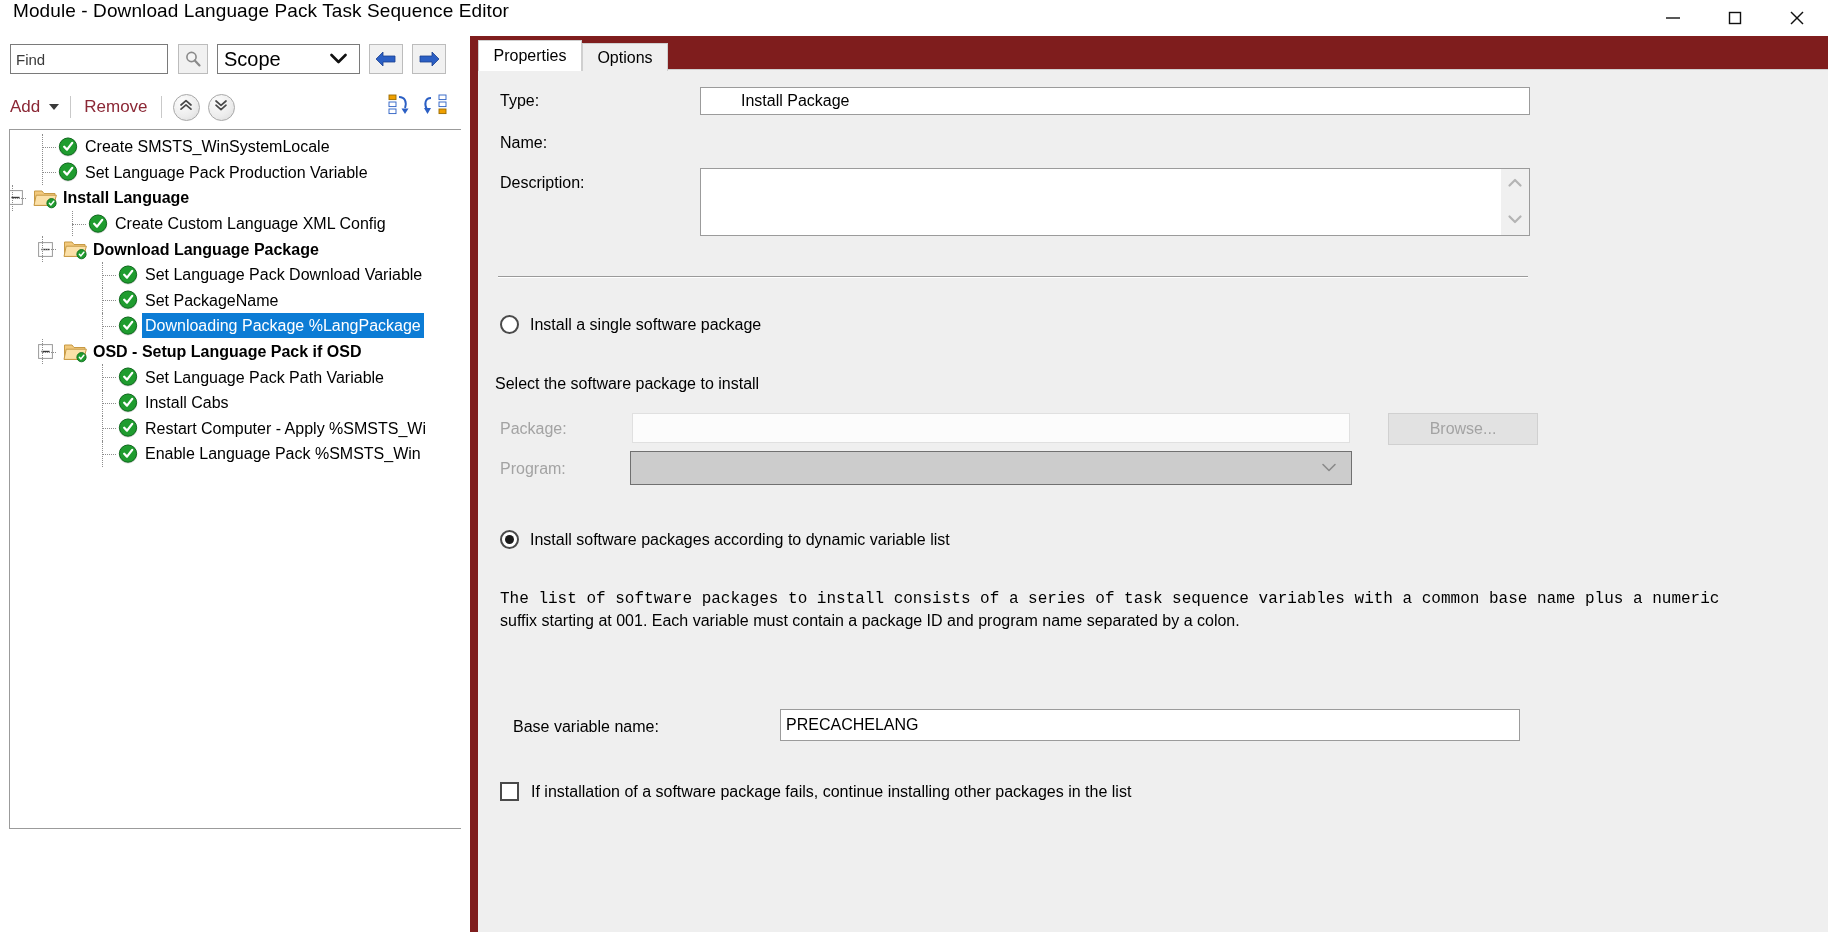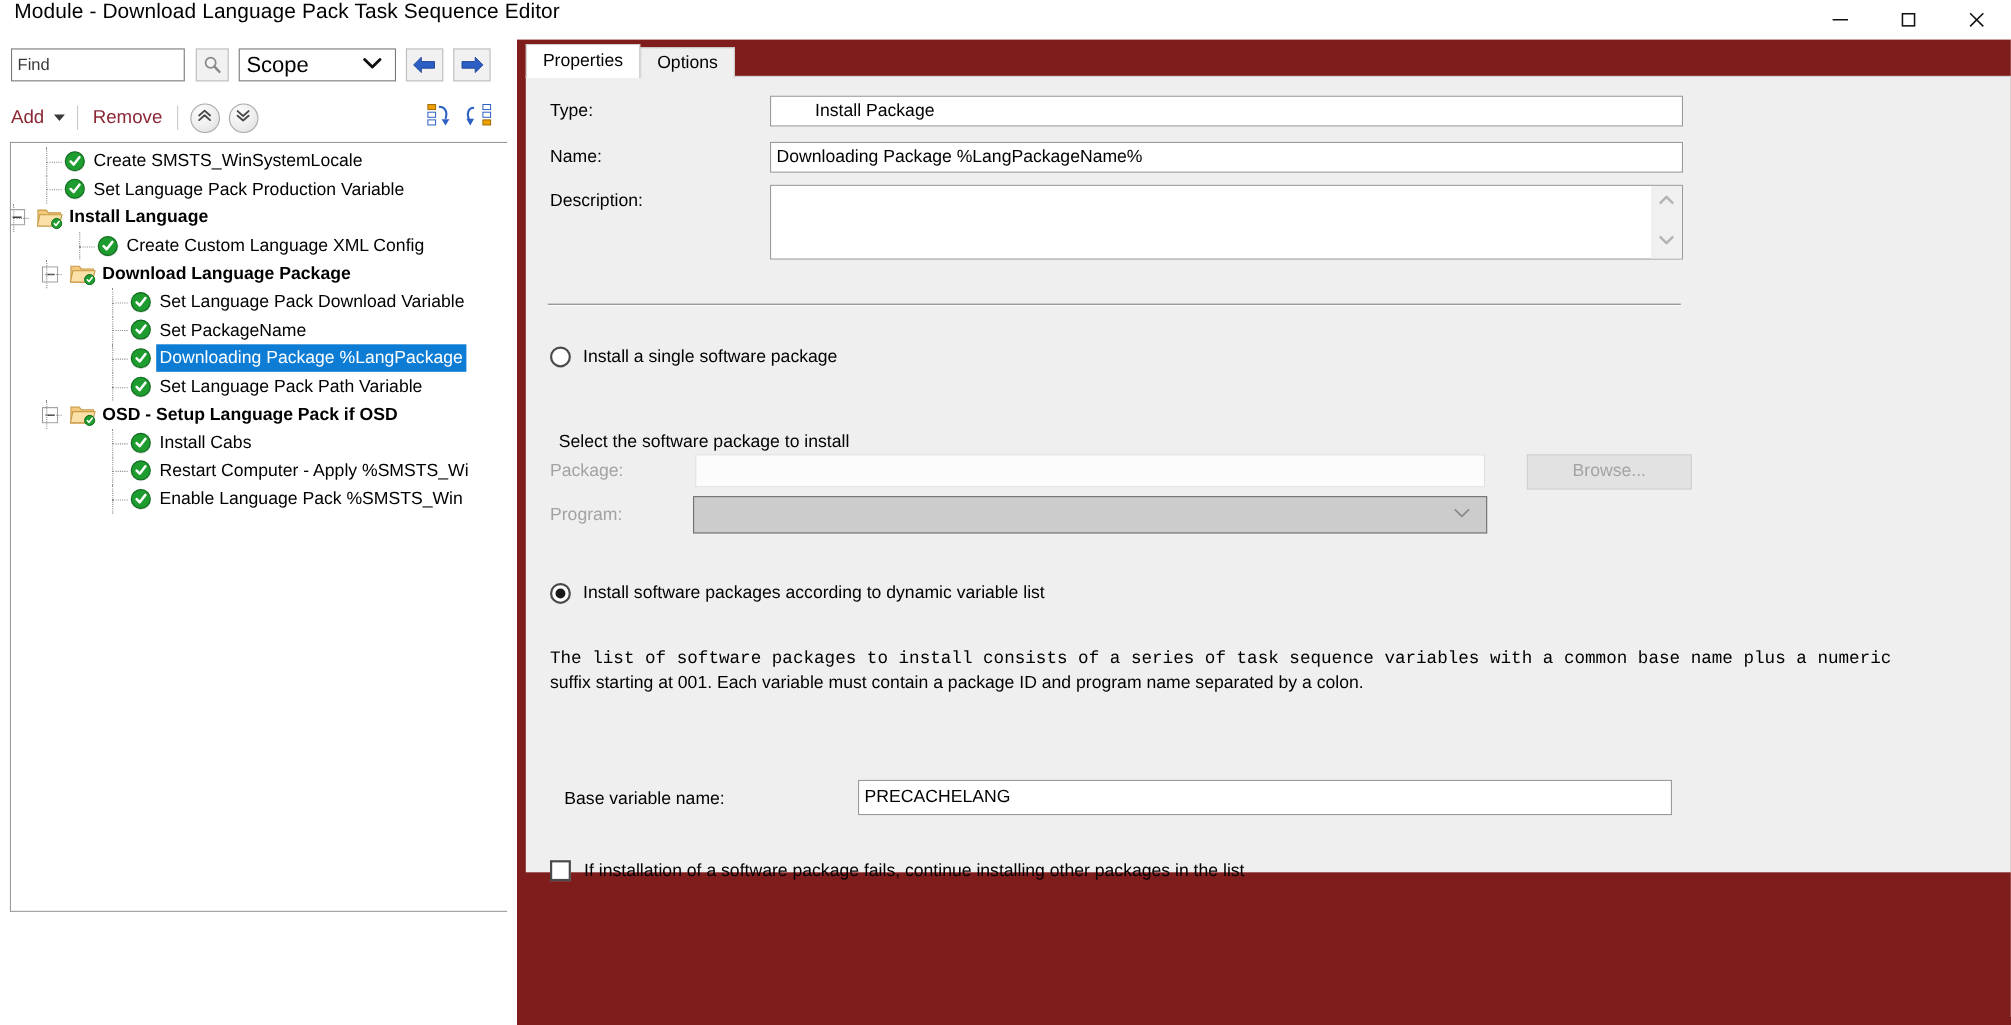--- a/index.html
+++ b/index.html
@@ -152,21 +152,21 @@
     border: 1px solid #cfcfcf; border-bottom: none;
     left: 0; top: 0; height: 31px; z-index: 3;
   }
   .tab.inactive {
     background: #efefef;
     border: 1px solid #cfcfcf; border-bottom: none;
     z-index: 1; top: 3px; height: 28px;
   }
   #tab-body {
     position: absolute; left: 8px; top: 33px;
-    width: 1350px; height: 724px;
+    width: 1350px; height: 863px;
     background: #efefef;
     border-top: 1px solid #cfcfcf;
   }
 
   .field-row { position: absolute; display: flex; align-items: flex-start; }
   .field-label { font-size: 16px; color: #000; }
   .txt-box {
     background: #ffffff;
     border: 1px solid #9b9b9b;
     font-family: "Liberation Sans", sans-serif;
@@ -451,34 +451,20 @@
           <span class="icon-slot" style="width:28px;background:#fff;">
             <svg width="22" height="22" viewBox="0 0 22 22">
   <circle cx="11" cy="11" r="9.4" fill="#b7b7b7" opacity="0.55"></circle>
   <circle cx="11" cy="10.6" r="8.6" fill="#1f9c2f"></circle>
   <circle cx="11" cy="10.6" r="8.6" fill="none" stroke="#0d6b1c" stroke-width="1"></circle>
   <path d="M7.2,10.8 L10,13.6 L15.2,6.9" fill="none" stroke="#ffffff" stroke-width="2.3" stroke-linecap="round" stroke-linejoin="round"></path>
 </svg>
           </span>
           <span class="tree-label">Downloading Package %LangPackage</span>
         </div>
-        <div class="tree-row">
-          <div class="guides" style="left:92px;top:0;height:100%;border-left:1px dotted #8d8d8d;"></div>
-          <div class="guides" style="left:92px;top:50%;width:14px;border-top:1px dotted #8d8d8d;height:0;"></div>
-          <span style="display:inline-block;width:104px;flex:none;"></span>
-          <span class="icon-slot" style="width:28px;background:#fff;">
-            <svg width="22" height="22" viewBox="0 0 22 22">
-  <circle cx="11" cy="11" r="9.4" fill="#b7b7b7" opacity="0.55"></circle>
-  <circle cx="11" cy="10.6" r="8.6" fill="#1f9c2f"></circle>
-  <circle cx="11" cy="10.6" r="8.6" fill="none" stroke="#0d6b1c" stroke-width="1"></circle>
-  <path d="M7.2,10.8 L10,13.6 L15.2,6.9" fill="none" stroke="#ffffff" stroke-width="2.3" stroke-linecap="round" stroke-linejoin="round"></path>
-</svg>
-          </span>
-          <span class="tree-label">Set Language Pack Path Variable</span>
-        </div>
         <div class="tree-row folder">
           <div class="guides" style="left:32px;top:0;height:100%;border-left:1px dotted #8d8d8d;"></div>
           <div class="guides" style="left:32px;top:50%;width:14px;border-top:1px dotted #8d8d8d;height:0;"></div>
           <span style="display:inline-block;width:44px;flex:none;"></span>
           <span class="icon-slot" style="width:18px;margin-left:-18px;background:#fff;">
             <svg width="15" height="15" viewBox="0 0 15 15">
   <rect x="0.6" y="0.6" width="13.8" height="13.8" fill="#ffffff" stroke="#9a9a9a" stroke-width="1"></rect>
   <line x1="3.4" y1="7.5" x2="11.6" y2="7.5" stroke="#3a3a3a" stroke-width="1.4"></line>
 </svg>
           </span>
@@ -498,48 +484,62 @@
           <div class="guides" style="left:92px;top:50%;width:14px;border-top:1px dotted #8d8d8d;height:0;"></div>
           <span style="display:inline-block;width:104px;flex:none;"></span>
           <span class="icon-slot" style="width:28px;background:#fff;">
             <svg width="22" height="22" viewBox="0 0 22 22">
   <circle cx="11" cy="11" r="9.4" fill="#b7b7b7" opacity="0.55"></circle>
   <circle cx="11" cy="10.6" r="8.6" fill="#1f9c2f"></circle>
   <circle cx="11" cy="10.6" r="8.6" fill="none" stroke="#0d6b1c" stroke-width="1"></circle>
   <path d="M7.2,10.8 L10,13.6 L15.2,6.9" fill="none" stroke="#ffffff" stroke-width="2.3" stroke-linecap="round" stroke-linejoin="round"></path>
 </svg>
           </span>
-          <span class="tree-label">Install Cabs</span>
+          <span class="tree-label">Set Language Pack Path Variable</span>
         </div>
         <div class="tree-row">
           <div class="guides" style="left:92px;top:0;height:100%;border-left:1px dotted #8d8d8d;"></div>
           <div class="guides" style="left:92px;top:50%;width:14px;border-top:1px dotted #8d8d8d;height:0;"></div>
           <span style="display:inline-block;width:104px;flex:none;"></span>
           <span class="icon-slot" style="width:28px;background:#fff;">
             <svg width="22" height="22" viewBox="0 0 22 22">
   <circle cx="11" cy="11" r="9.4" fill="#b7b7b7" opacity="0.55"></circle>
   <circle cx="11" cy="10.6" r="8.6" fill="#1f9c2f"></circle>
   <circle cx="11" cy="10.6" r="8.6" fill="none" stroke="#0d6b1c" stroke-width="1"></circle>
   <path d="M7.2,10.8 L10,13.6 L15.2,6.9" fill="none" stroke="#ffffff" stroke-width="2.3" stroke-linecap="round" stroke-linejoin="round"></path>
 </svg>
           </span>
-          <span class="tree-label">Restart Computer - Apply %SMSTS_Wi</span>
+          <span class="tree-label">Install Cabs</span>
         </div>
         <div class="tree-row">
           <div class="guides" style="left:92px;top:0;height:100%;border-left:1px dotted #8d8d8d;"></div>
           <div class="guides" style="left:92px;top:50%;width:14px;border-top:1px dotted #8d8d8d;height:0;"></div>
           <span style="display:inline-block;width:104px;flex:none;"></span>
           <span class="icon-slot" style="width:28px;background:#fff;">
             <svg width="22" height="22" viewBox="0 0 22 22">
   <circle cx="11" cy="11" r="9.4" fill="#b7b7b7" opacity="0.55"></circle>
   <circle cx="11" cy="10.6" r="8.6" fill="#1f9c2f"></circle>
   <circle cx="11" cy="10.6" r="8.6" fill="none" stroke="#0d6b1c" stroke-width="1"></circle>
   <path d="M7.2,10.8 L10,13.6 L15.2,6.9" fill="none" stroke="#ffffff" stroke-width="2.3" stroke-linecap="round" stroke-linejoin="round"></path>
 </svg>
           </span>
+          <span class="tree-label">Restart Computer - Apply %SMSTS_Wi</span>
+        </div>
+        <div class="tree-row">
+          <div class="guides" style="left:92px;top:0;height:100%;border-left:1px dotted #8d8d8d;"></div>
+          <div class="guides" style="left:92px;top:50%;width:14px;border-top:1px dotted #8d8d8d;height:0;"></div>
+          <span style="display:inline-block;width:104px;flex:none;"></span>
+          <span class="icon-slot" style="width:28px;background:#fff;">
+            <svg width="22" height="22" viewBox="0 0 22 22">
+  <circle cx="11" cy="11" r="9.4" fill="#b7b7b7" opacity="0.55"></circle>
+  <circle cx="11" cy="10.6" r="8.6" fill="#1f9c2f"></circle>
+  <circle cx="11" cy="10.6" r="8.6" fill="none" stroke="#0d6b1c" stroke-width="1"></circle>
+  <path d="M7.2,10.8 L10,13.6 L15.2,6.9" fill="none" stroke="#ffffff" stroke-width="2.3" stroke-linecap="round" stroke-linejoin="round"></path>
+</svg>
+          </span>
           <span class="tree-label">Enable Language Pack %SMSTS_Win</span>
         </div>
       </div>
   </div>
 </div>
 
 <div id="right-pane">
 
   <div id="tab-strip">
     <div class="tab active" style="left:0px;width:104px;">
@@ -553,21 +553,20 @@
   <div id="tab-body">
 
     <div class="field-row" style="left:22px; top:22px;">
       <span class="field-label" style="width:200px;">Type:</span>
     </div>
     <input class="txt-box" type="text" style="position: absolute; left: 222px; top: 17px; width: 830px; height: 28px; padding-left: 40px;" value="Install Package">
 
     <div class="field-row" style="left:22px; top:64px;">
       <span class="field-label" style="width:200px;">Name:</span>
     </div>
-    <input class="txt-box" type="text" style="position: absolute; left: 222px; top: 59px; width: 830px; height: 28px;" value="Downloading Package %LangPackageName%">
 
     <div class="field-row" style="left:22px; top:104px;">
       <span class="field-label" style="width:200px;">Description:</span>
     </div>
     <div class="desc-area" style="position:absolute; left:222px; top:98px; width:830px; height:68px;">
       <span style="display:block;padding:4px 6px;font-size:16px;"></span>
       <div class="desc-scroll">
         <span>
           <svg width="16" height="12" viewBox="0 0 16 12">
               <polyline points="2.5,8.5 8,3 13.5,8.5" fill="none" stroke="#b4b4b4" stroke-width="2.2" stroke-linecap="round" stroke-linejoin="round"></polyline>
@@ -581,21 +580,21 @@
       </div>
     </div>
 
     <div class="sep-line" style="left:20px; top:206px; width:1030px;"></div>
 
     <div class="radio-row" style="left:22px; top:245px;">
       <span class="radio-outer"></span>
       <span class="radio-text">Install a single software package</span>
     </div>
 
-    <div class="para muted" style="left:30px; top:303px;margin-top:18px;">Select the software package to install</div>
+    <div class="para muted" style="left:17px; top:303px;">Select the software package to install</div>
 
     <span class="field-label muted" style="position:absolute; left:22px; top:350px;">Package:</span>
     <input class="txt-box disabled-input" type="text" disabled="" style="position: absolute; left: 154px; top: 343px; width: 718px; height: 30px;" value="">
     <div class="btn-disabled" style="position:absolute; left:910px; top:343px; width:150px; height:32px;">
       <span>Browse...</span>
     </div>
 
     <span class="field-label muted" style="position:absolute; left:22px; top:390px;">Program:</span>
     <div class="combo-disabled" style="position:absolute; left:152px; top:381px; width:722px; height:34px;">
       <span style="display:block;padding:6px;font-size:16px;color:#7a7a7a;"></span>

